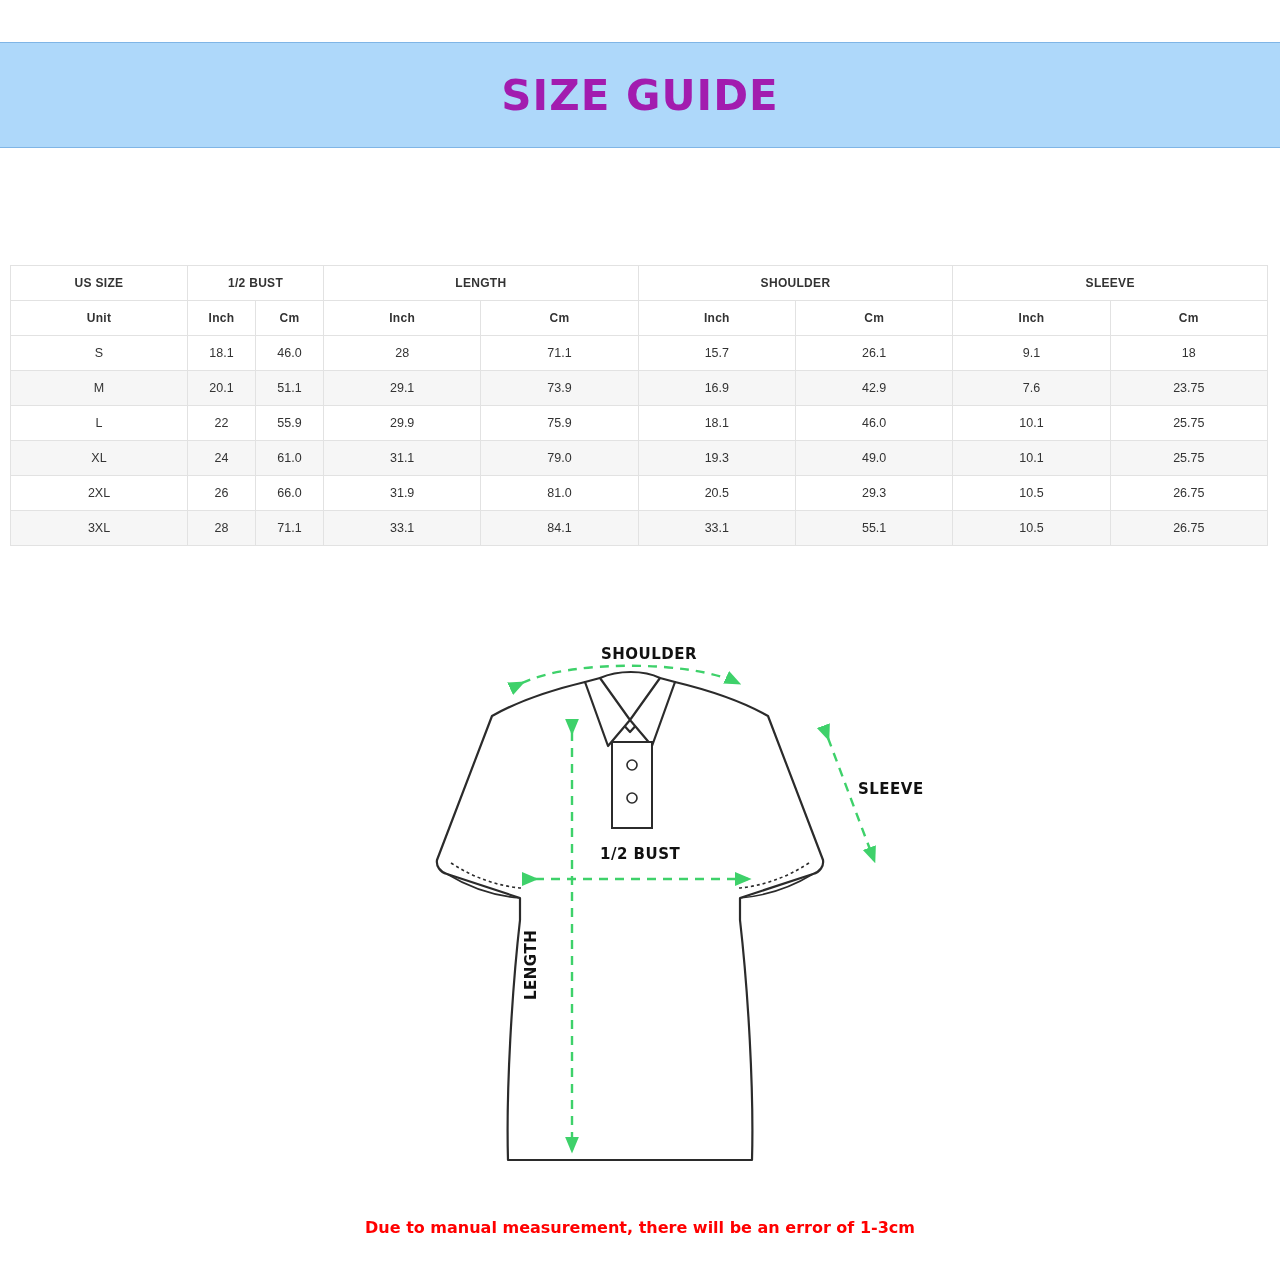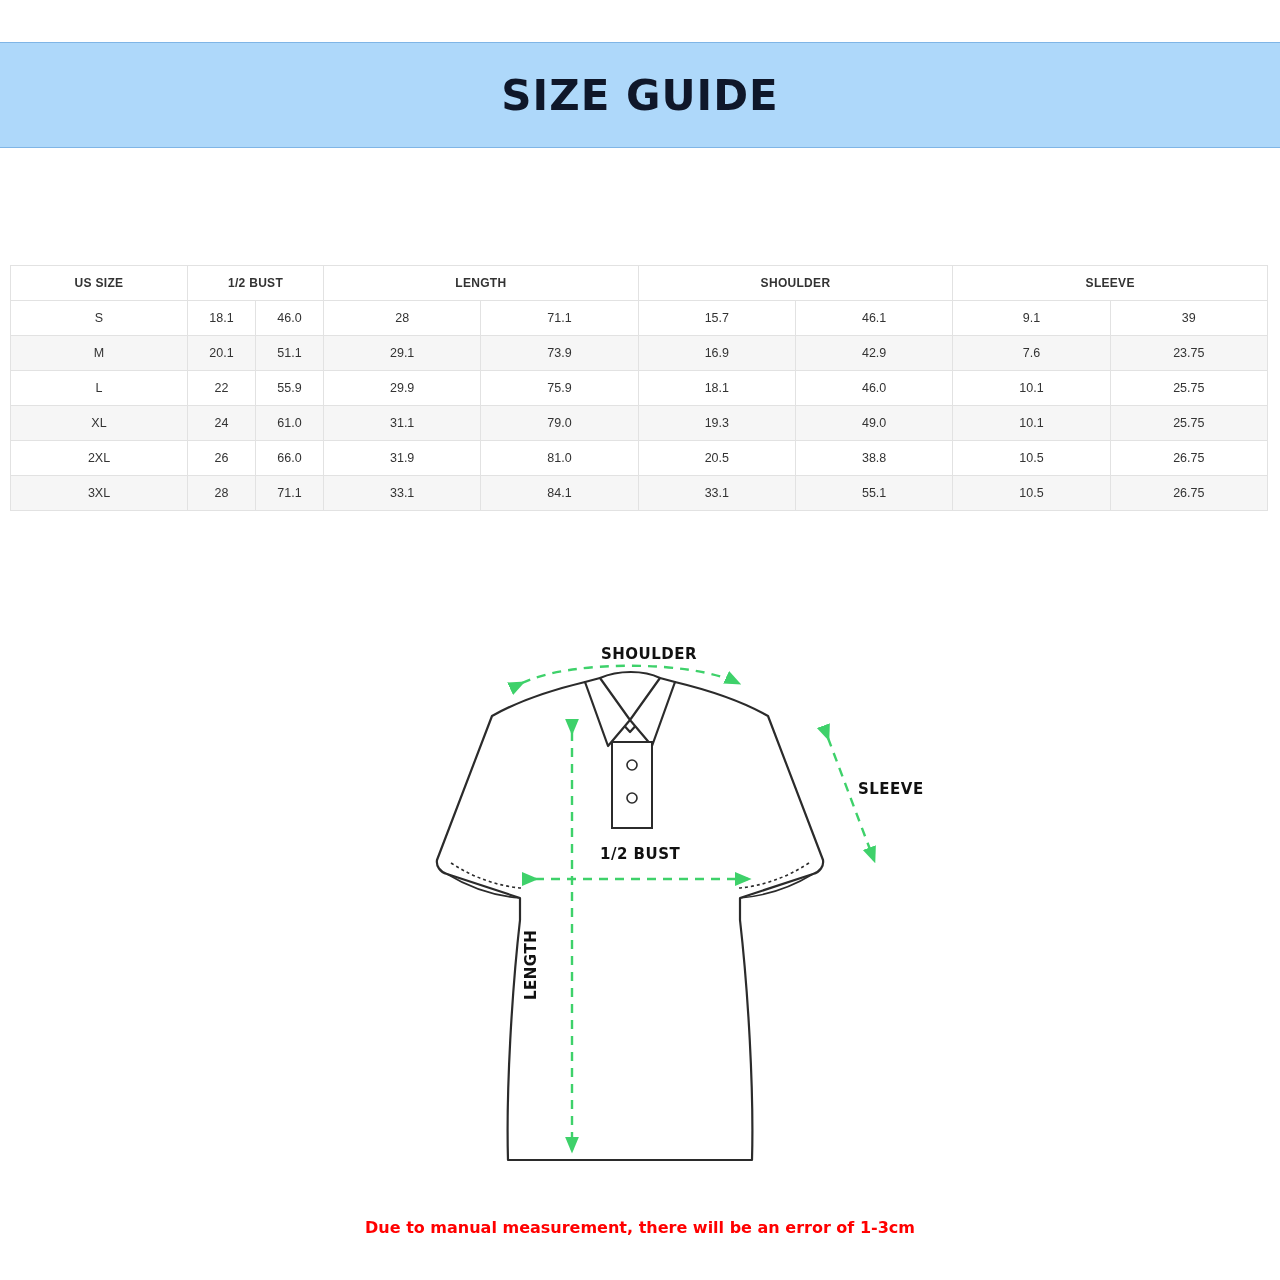--- a/index.html
+++ b/index.html
@@ -27,21 +27,21 @@
     border-top: 1px solid #7fb5e6;
     border-bottom: 1px solid #7fb5e6;
     display: flex;
     align-items: center;
     justify-content: center;
   }
   .banner-title {
     font-size: 42px;
     font-weight: bold;
     letter-spacing: 1px;
-    color: #0f172a;
+    color: #a21caf;
     font-family: "DejaVu Sans", sans-serif;
   }
 
   
   .table-wrap {
     position: absolute;
     left: 10px;
     top: 265px;
     width: 1258px;
   }
@@ -122,32 +122,43 @@
 <div class="table-wrap">
   <table class="size-table">
     <thead>
       <tr>
         <th class="col-size">US SIZE</th>
         <th class="col-half" colspan="2">1/2 BUST</th>
         <th colspan="2">LENGTH</th>
         <th colspan="2">SHOULDER</th>
         <th colspan="2">SLEEVE</th>
       </tr>
+      <tr>
+        <th>Unit</th>
+        <th>Inch</th>
+        <th>Cm</th>
+        <th>Inch</th>
+        <th>Cm</th>
+        <th>Inch</th>
+        <th>Cm</th>
+        <th>Inch</th>
+        <th>Cm</th>
+      </tr>
     </thead>
     <tbody>
       <tr>
         <td>S</td>
         <td>18.1</td>
         <td>46.0</td>
         <td>28</td>
         <td>71.1</td>
         <td>15.7</td>
-        <td>46.1</td>
+        <td>26.1</td>
         <td>9.1</td>
-        <td>39</td>
+        <td>18</td>
       </tr>
       <tr class="alt">
         <td>M</td>
         <td>20.1</td>
         <td>51.1</td>
         <td>29.1</td>
         <td>73.9</td>
         <td>16.9</td>
         <td>42.9</td>
         <td>7.6</td>
@@ -175,21 +186,21 @@
         <td>10.1</td>
         <td>25.75</td>
       </tr>
       <tr>
         <td>2XL</td>
         <td>26</td>
         <td>66.0</td>
         <td>31.9</td>
         <td>81.0</td>
         <td>20.5</td>
-        <td>38.8</td>
+        <td>29.3</td>
         <td>10.5</td>
         <td>26.75</td>
       </tr>
       <tr class="alt">
         <td>3XL</td>
         <td>28</td>
         <td>71.1</td>
         <td>33.1</td>
         <td>84.1</td>
         <td>33.1</td>

